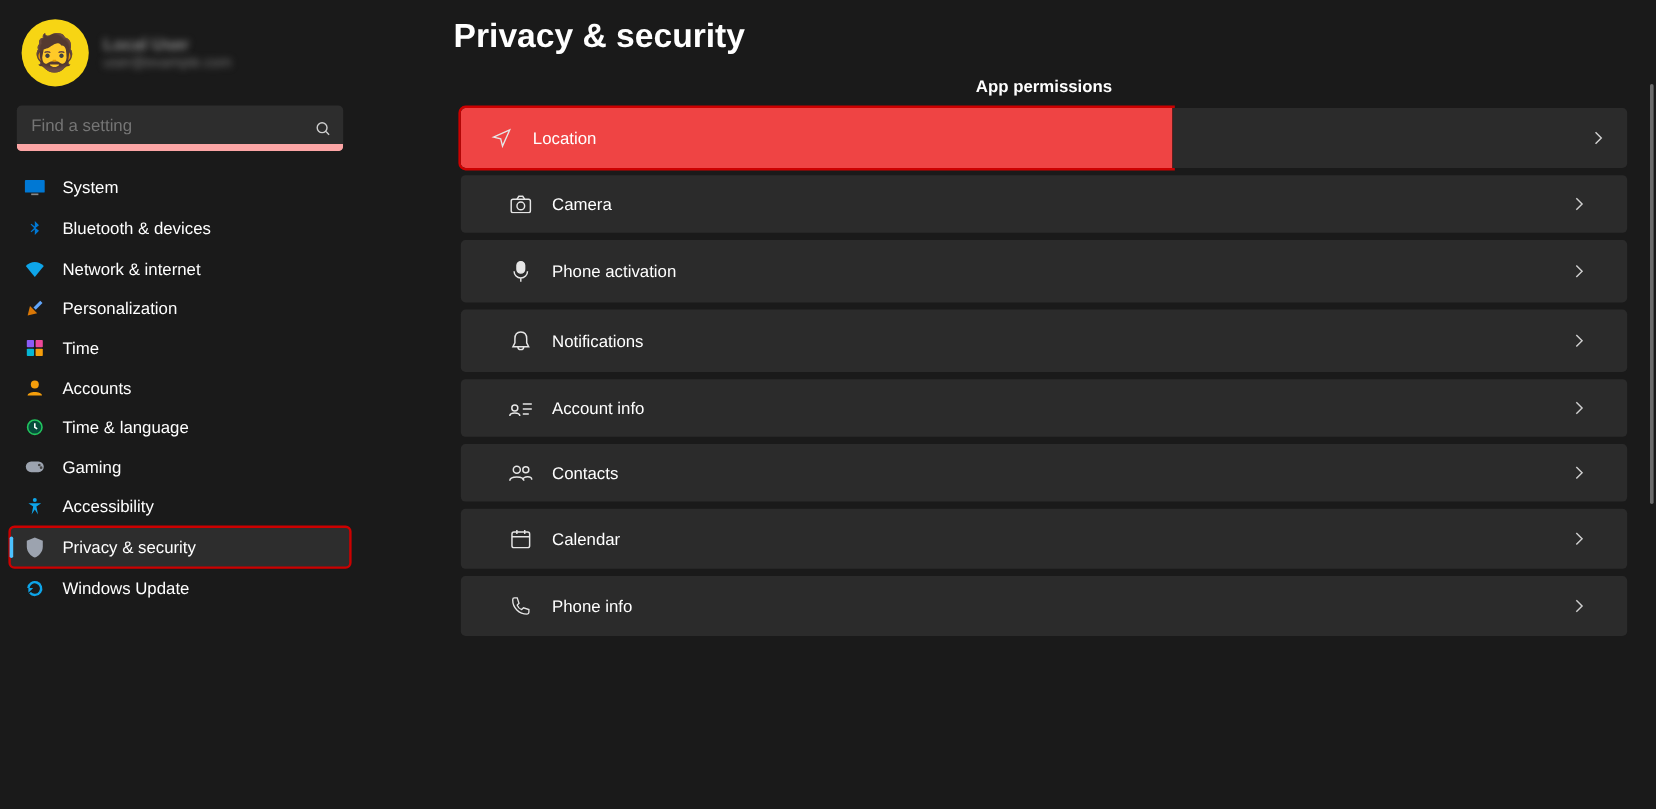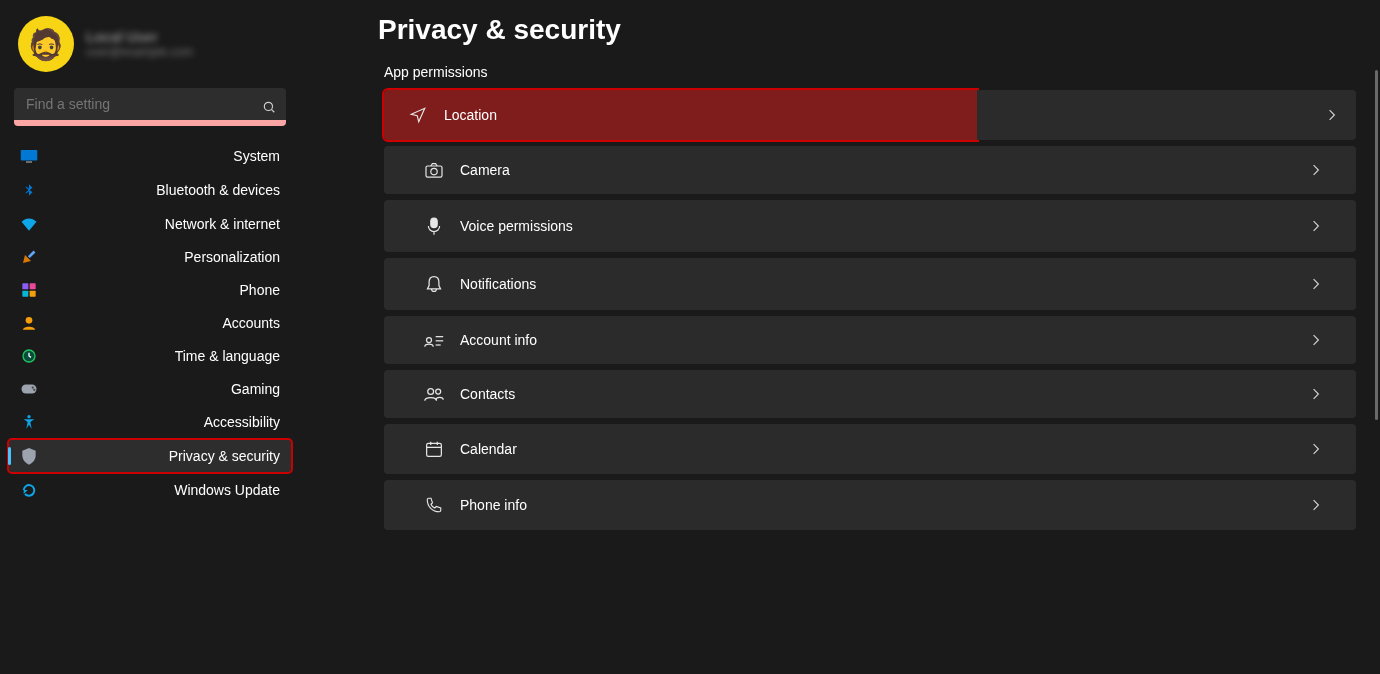--- a/index.html
+++ b/index.html
@@ -54,40 +54,39 @@
   }
   .nav-list { list-style: none; }
   .nav-item {
     display:flex;align-items:center;gap:14px;
     padding: 8px 12px;
     border-radius: 4px;
     font-size: 14px;
     cursor: pointer;
     position: relative;
     margin-bottom:1px;
-    justify-content:space-between;
   }
   .nav-item .icon { width:18px; display:flex;align-items:center;justify-content:center; font-size:16px;}
   .nav-item.selected { background:#2d2d2d; }
   .nav-item.selected::before {
     content:""; position:absolute; left:0; top:8px; bottom:8px; width:3px;
     background:#4cc2ff; border-radius:2px;
   }
   .nav-item.highlighted {
     outline: 2px solid #cc0000;
     outline-offset: -1px;
   }
   .content {
     flex:1;
     padding: 14px 24px 0 84px;
     overflow-y: hidden;
     position:relative;
   }
   .page-title { font-size: 28px; font-weight:600; margin-bottom: 18px; margin-left:-6px;}
-  .section-header { font-size:14px; font-weight:400; margin-bottom: 10px; }
+  .section-header { font-size:14px; font-weight:700; margin-bottom: 10px; text-align: center; }
   .settings-list { display:flex; flex-direction:column; gap:6px; }
   .settings-row {
     background:#2b2b2b;
     border-radius:4px;
     display:flex; align-items:center;
     padding: 16px 36px;
     cursor:pointer;
     position:relative;
   }
   .settings-row .row-icon {
@@ -104,21 +103,21 @@
     padding:0;
     background:transparent;
     display:block;
   }
   .highlighted-inner-wrap {
     display:flex;
   }
   .highlighted-left {
     outline:2px solid #cc0000;
     width:593px;
-    background:#7f1d1d;
+    background:#ef4444;
     border-top-left-radius:4px;border-bottom-left-radius:4px;
     display:flex;align-items:center;
     padding:16px 20px;
   }
   .highlighted-right {
     flex:1;
     background:#2b2b2b;
     border-top-right-radius:4px;border-bottom-right-radius:4px;
     display:flex;align-items:center;justify-content:flex-end;
     padding:16px 20px;
@@ -186,21 +185,21 @@
       </li>
       <li class="nav-item">
         <span class="icon">
           <svg width="16" height="16" viewBox="0 0 24 24" fill="#8b5cf6">
             <rect x="2" y="2" width="9" height="9" rx="1"></rect>
             <rect x="13" y="2" width="9" height="9" rx="1" fill="#ec4899"></rect>
             <rect x="2" y="13" width="9" height="9" rx="1" fill="#06b6d4"></rect>
             <rect x="13" y="13" width="9" height="9" rx="1" fill="#f59e0b"></rect>
           </svg>
         </span>
-        <span>Phone</span>
+        <span>Time</span>
       </li>
       <li class="nav-item">
         <span class="icon">
           <svg width="16" height="16" viewBox="0 0 24 24" fill="#f59e0b">
             <circle cx="12" cy="8" r="5"></circle>
             <path d="M3 22 C3 16 21 16 21 22 Z"></path>
           </svg>
         </span>
         <span>Accounts</span>
       </li>
@@ -290,21 +289,21 @@
           </svg>
         </span>
       </div>
       <div class="settings-row">
         <span class="row-icon">
           <svg width="16" height="20" viewBox="0 0 20 24" stroke="currentColor" stroke-width="1.5" fill="none">
             <rect x="6" y="2" width="8" height="12" rx="4" fill="currentColor"></rect>
             <path d="M3 12 A7 7 0 0 0 17 12 M10 19 V23"></path>
           </svg>
         </span>
-      <span class="row-label">Voice permissions</span>
+      <span class="row-label">Phone activation</span>
       <span class="chevron">
           <svg width="8" height="14" viewBox="0 0 10 16" fill="none" stroke="currentColor" stroke-width="1.5">
             <path d="M2 2 L8 8 L2 14"></path>
           </svg>
         </span>
       </div>
       <div class="settings-row">
         <span class="row-icon">
           <svg width="18" height="20" viewBox="0 0 22 24" stroke="currentColor" stroke-width="1.5" fill="none">
             <path d="M11 3 C15 3 17 6 17 10 V14 L19 18 H3 L5 14 V10 C5 6 7 3 11 3 Z"></path>

